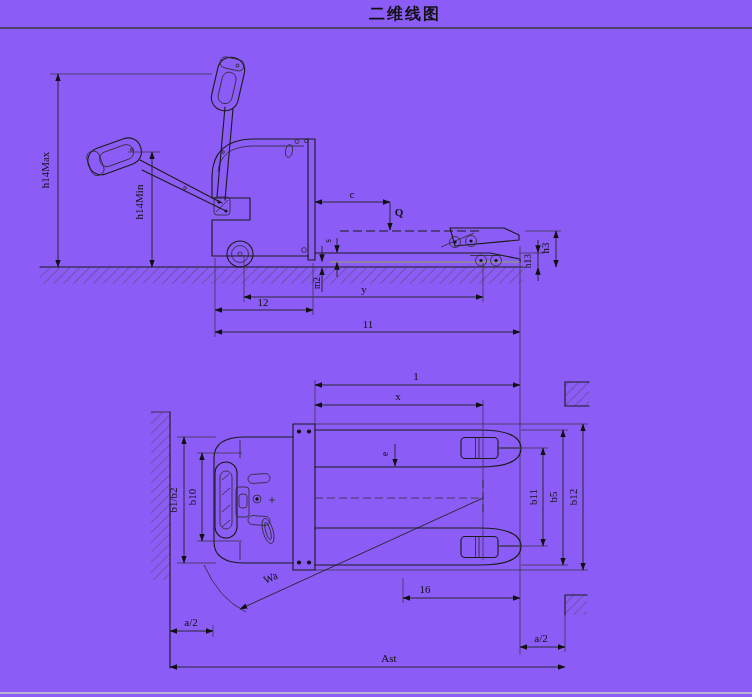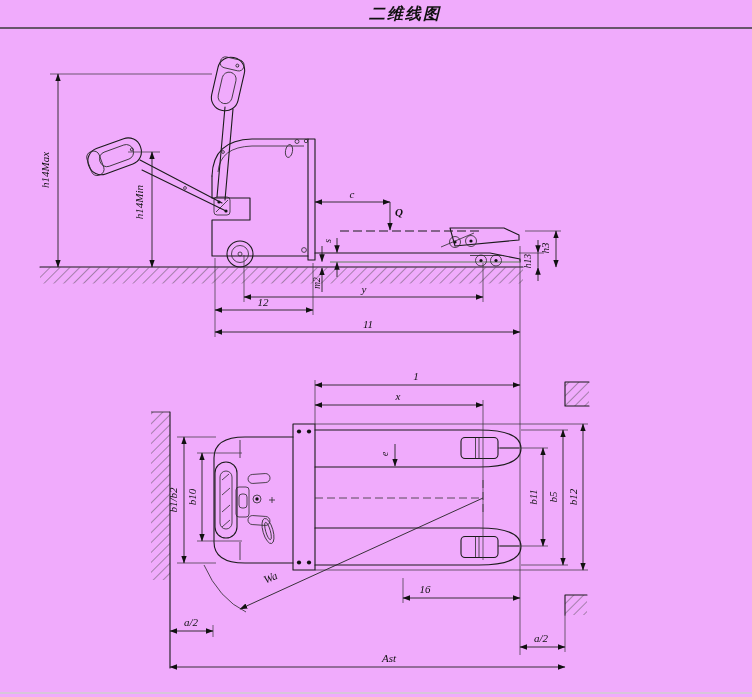--- a/index.html
+++ b/index.html
@@ -1,17 +1,17 @@
 <!DOCTYPE html>
 <html><head>
 <meta charset="utf-8">
 <style>
   html,body{margin:0;padding:0;background:#fff;}
-  .page{position:relative;width:752px;height:697px;background:#f0abfc;overflow:hidden;
-        font-family:"Liberation Serif", serif;font-style:italic;}
+  .page{position:relative;width:752px;height:697px;background:#8b5cf6;overflow:hidden;
+        font-family:"Liberation Serif", serif;}
   svg{position:absolute;left:0;top:0;}
   svg text{fill:#111;font-family:"Liberation Serif", serif;}
   .t-title{font-size:16px;font-weight:bold;letter-spacing:2px;}
   .t-dim{font-size:11px;}
   .t-dim-sm{font-size:9.5px;}
   .outline{stroke:#1b1b1b;stroke-width:1.1;fill:none;stroke-linecap:round;stroke-linejoin:round;}
   .outline-thin{stroke:#2a2a2a;stroke-width:0.8;fill:none;}
   .dim{stroke:#222;stroke-width:0.9;fill:none;}
   .ext{stroke:#333;stroke-width:0.7;fill:none;}
   .gray{stroke:#8f8f8f;stroke-width:1.4;fill:none;}

